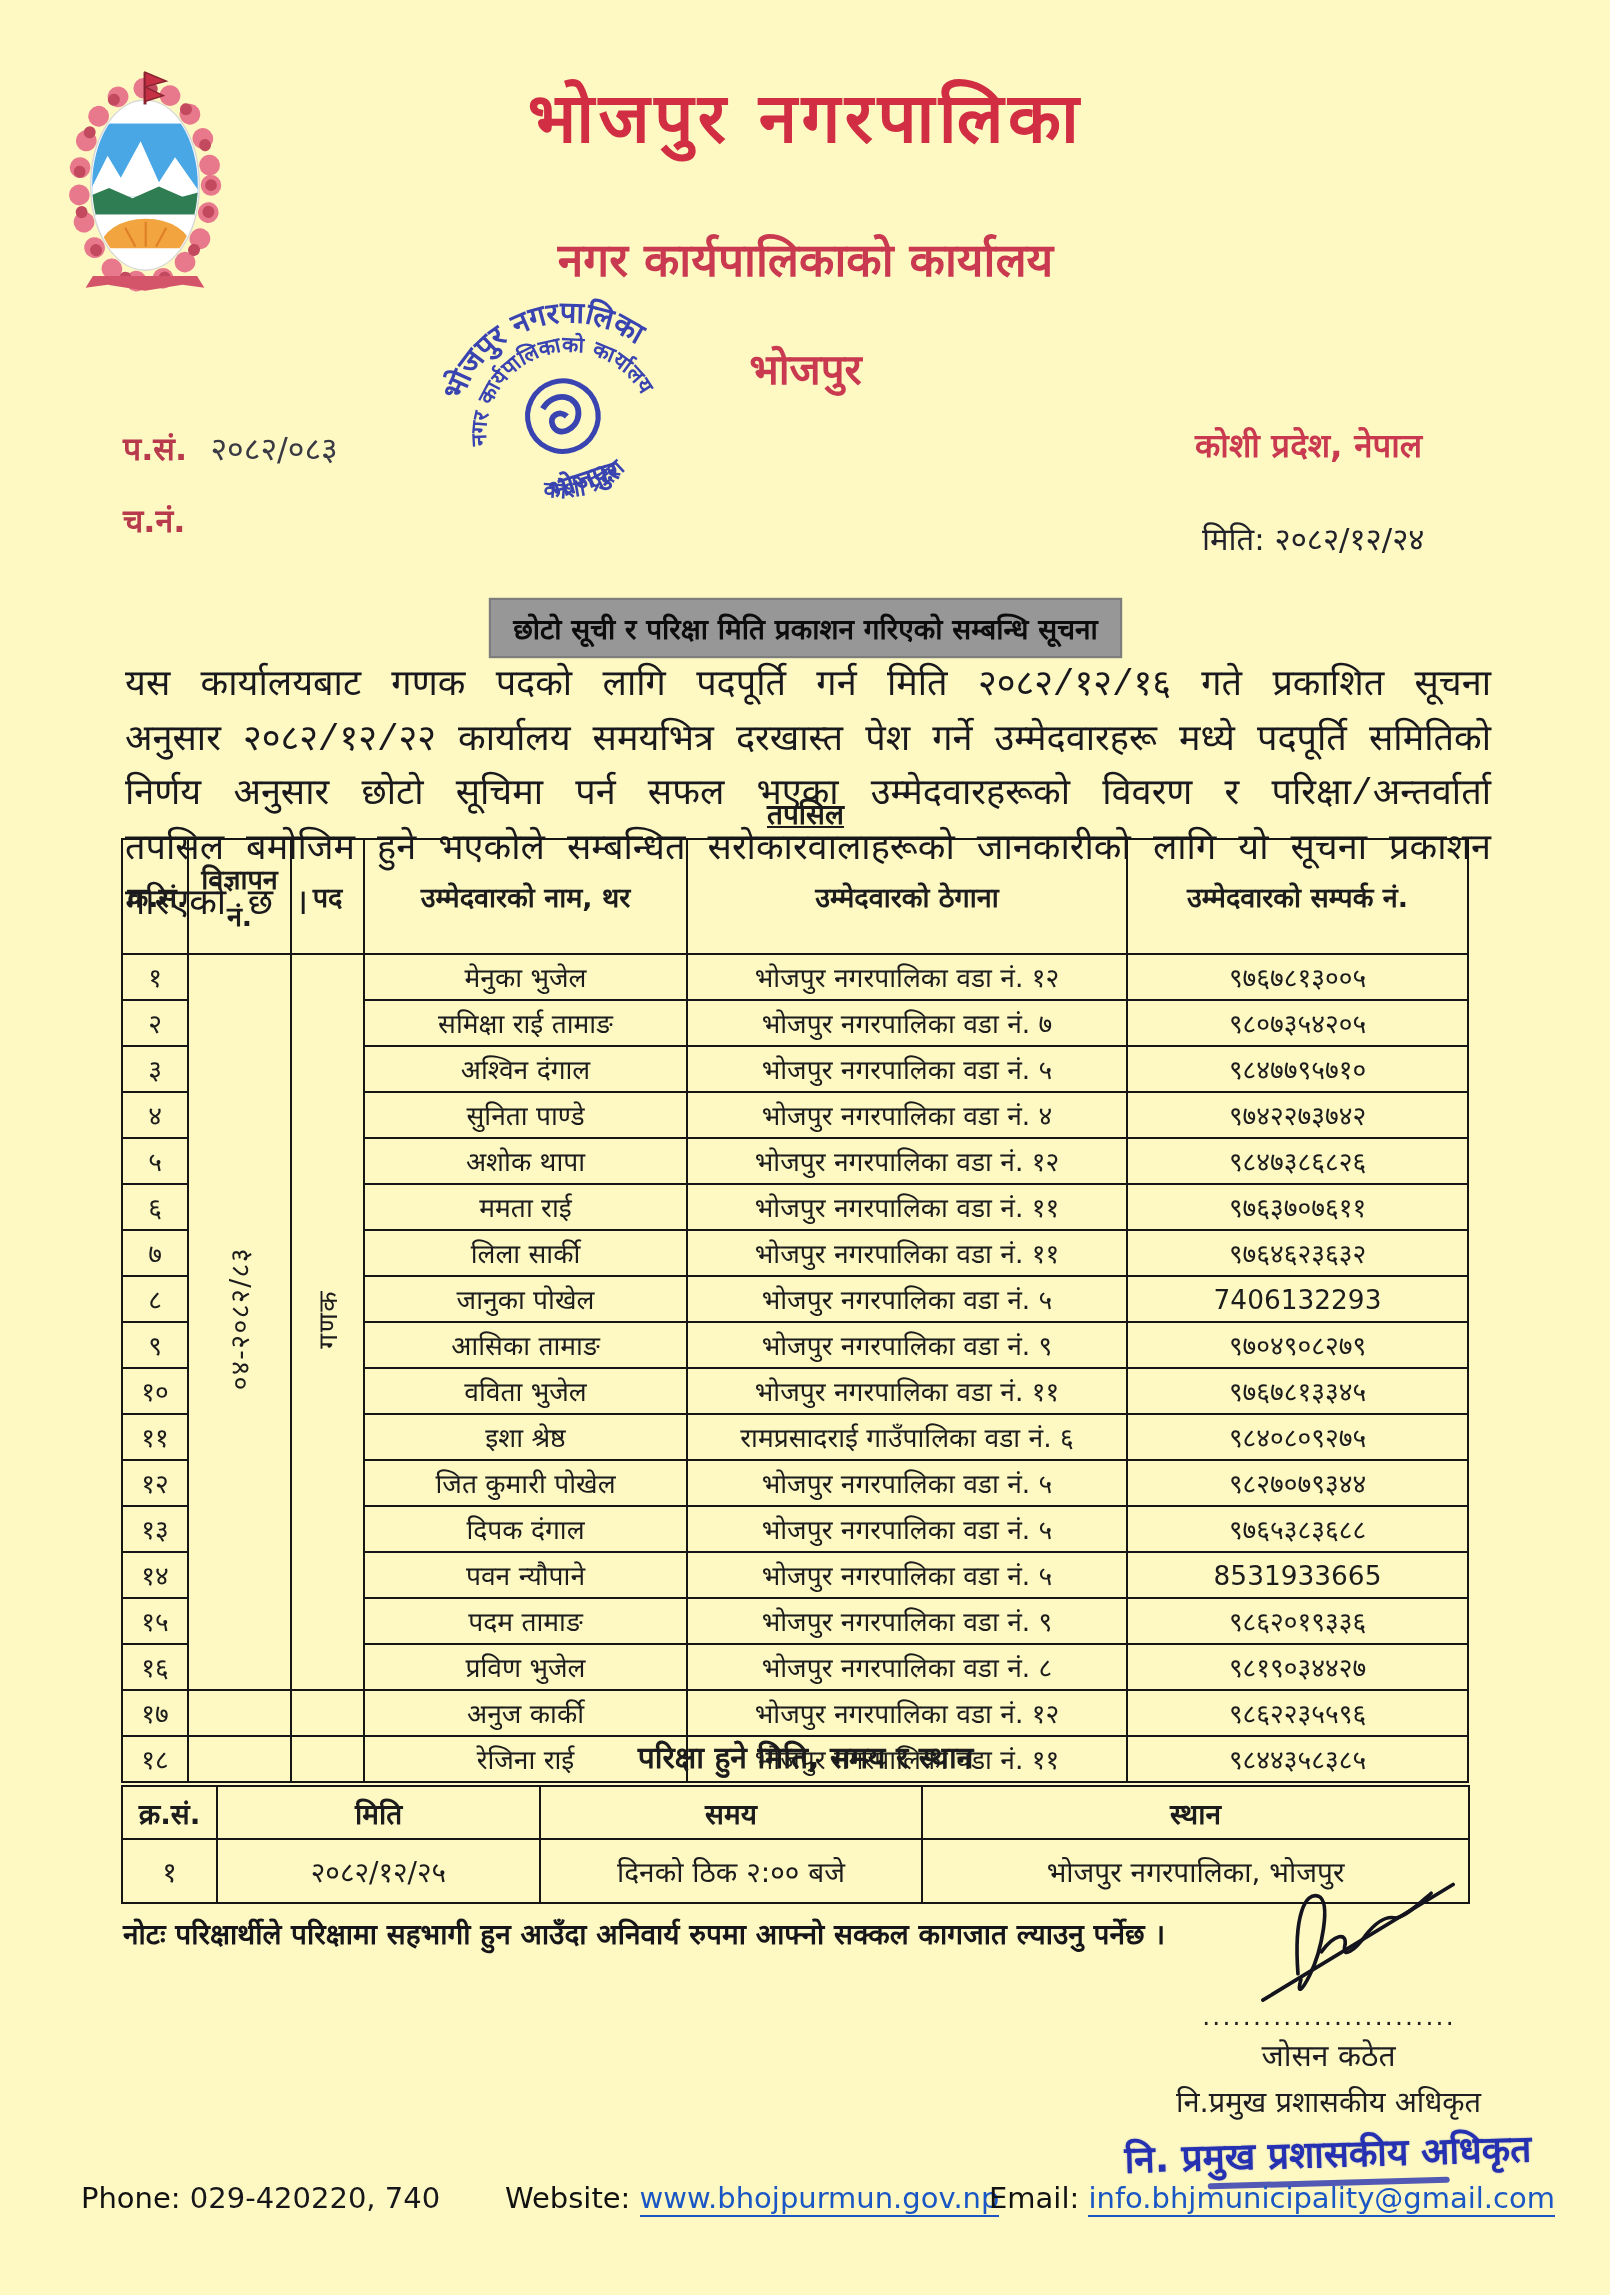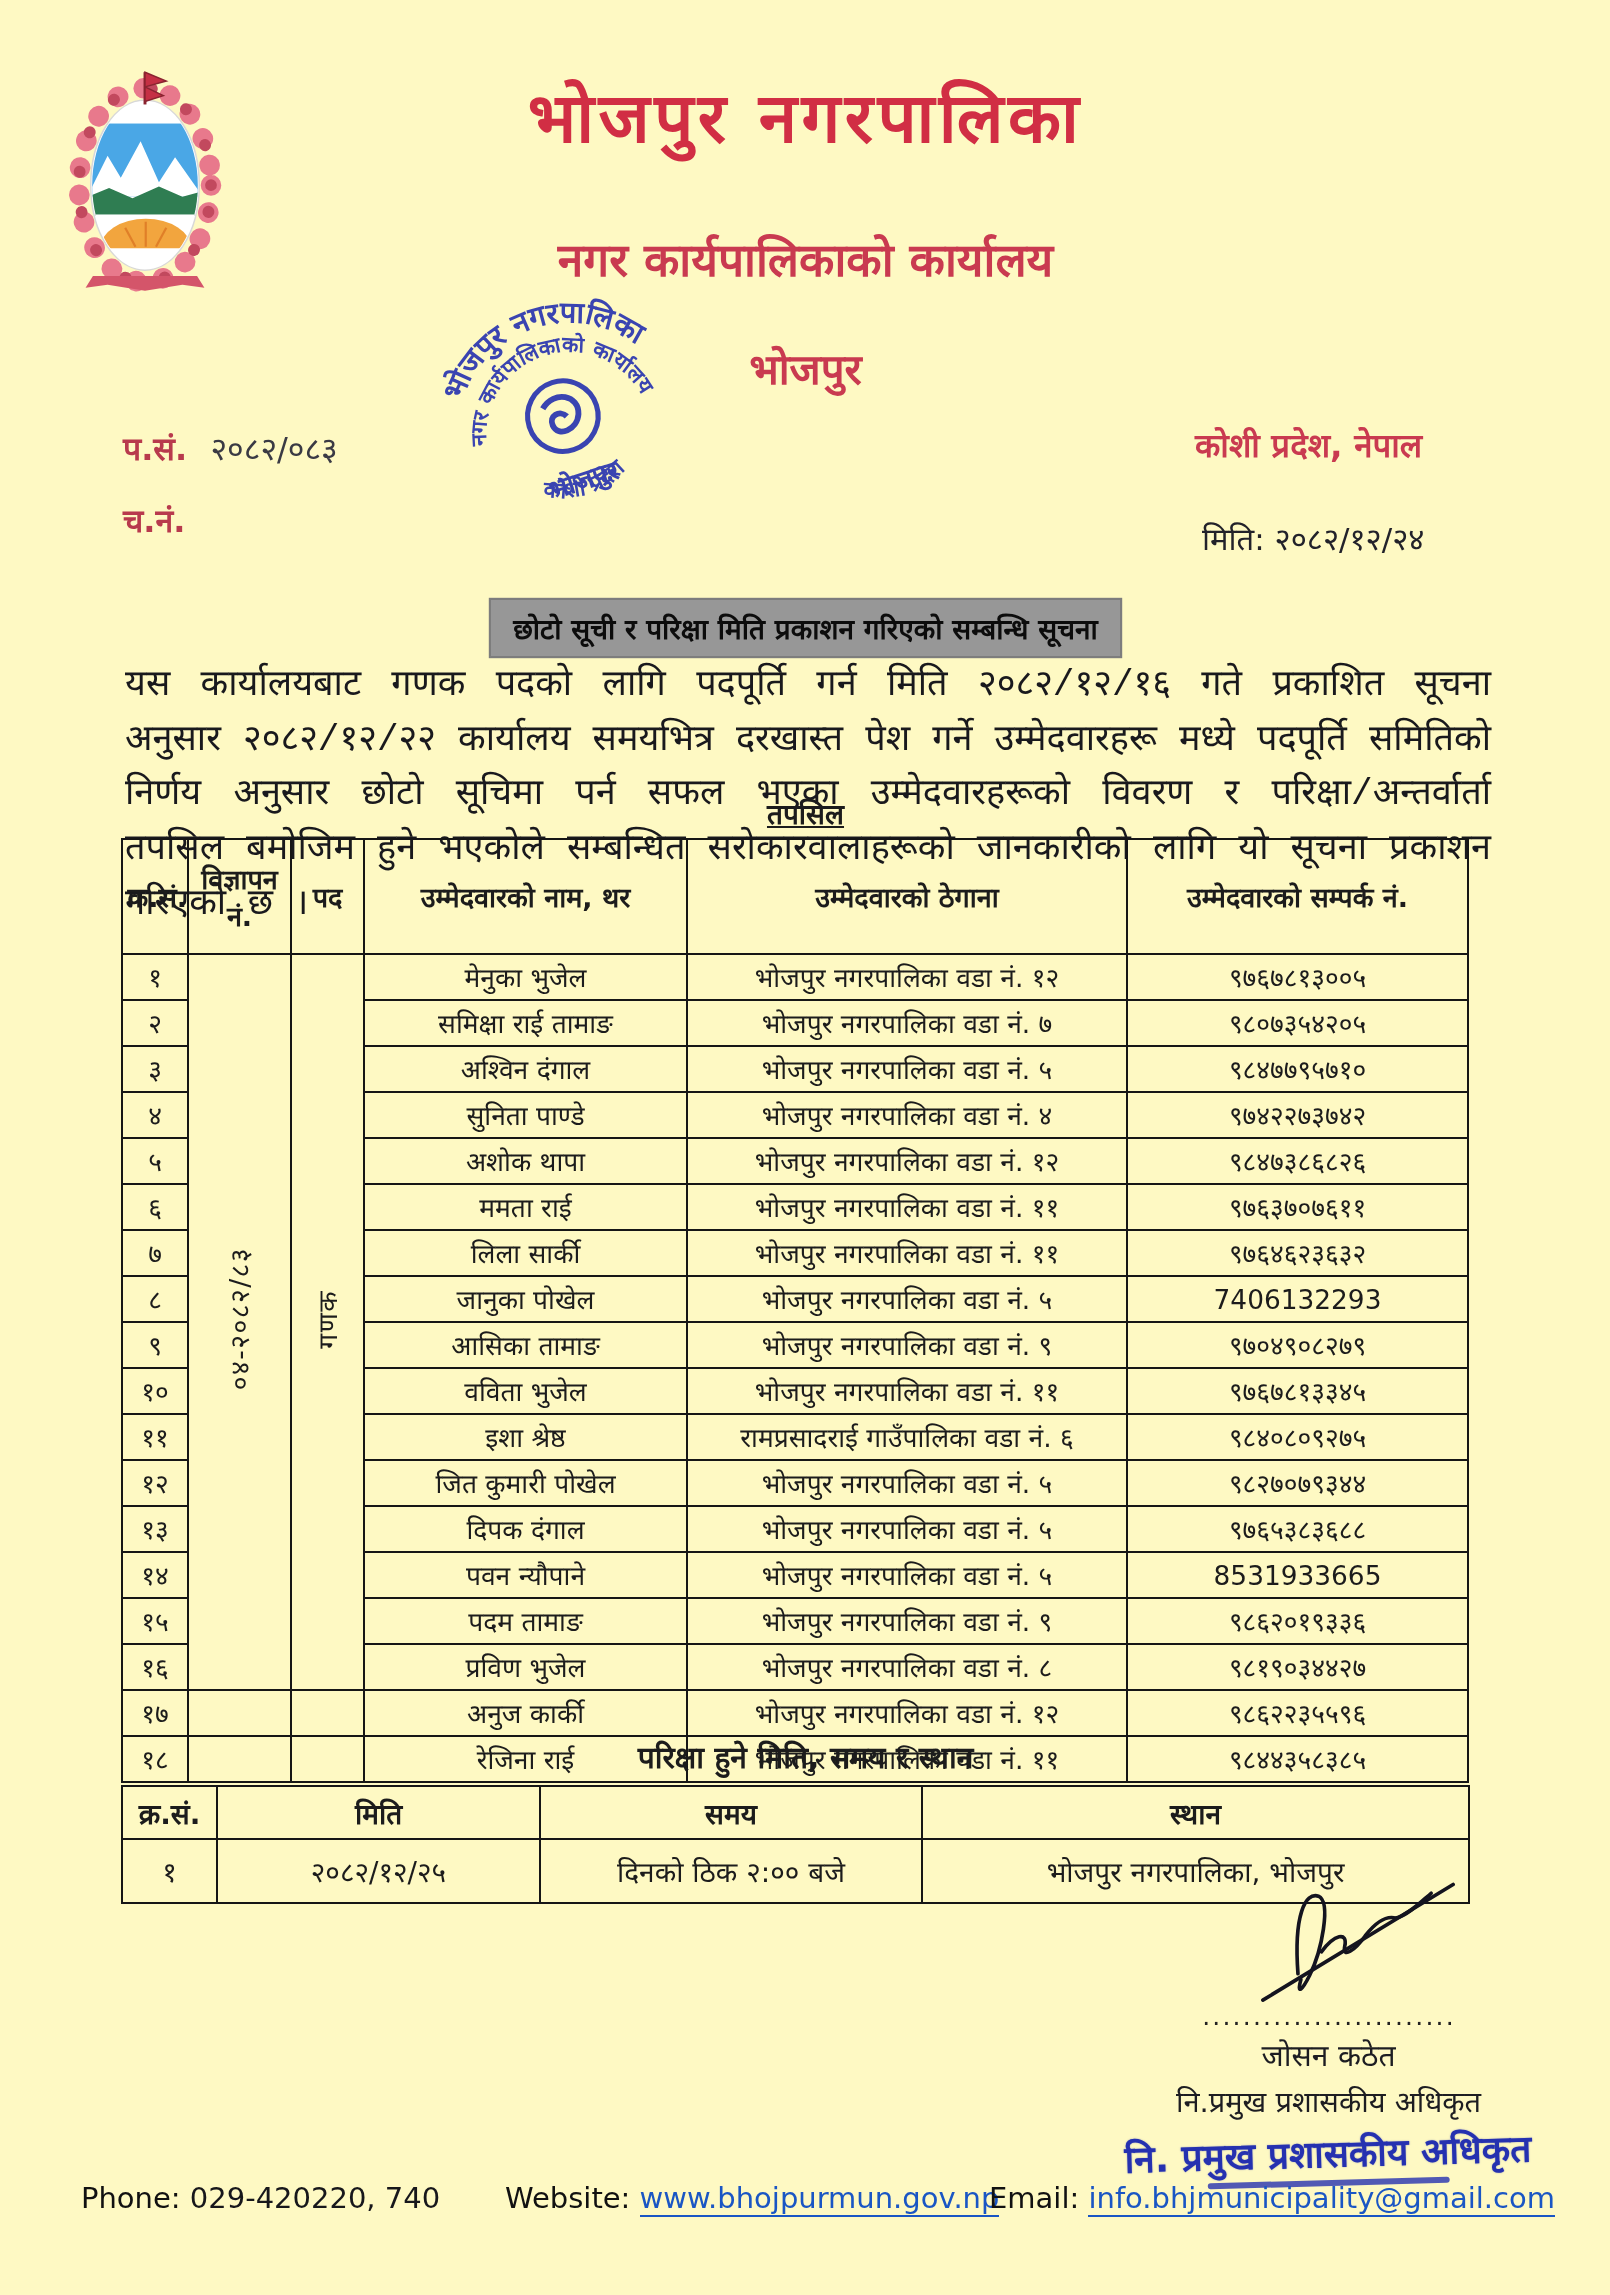--- a/index.html
+++ b/index.html
@@ -356,20 +356,21 @@
     <tbody>
       <tr>
         <td>१</td>
         <td>२०८२/१२/२५</td>
         <td>दिनको ठिक २:०० बजे</td>
         <td>भोजपुर नगरपालिका, भोजपुर</td>
       </tr>
     </tbody>
   </table>
 
+  <p class="note">नोटः परिक्षार्थीले परिक्षामा सहभागी हुन आउँदा अनिवार्य रुपमा आफ्नो सक्कल कागजात ल्याउनु पर्नेछ ।</p>
 
   <svg class="signature-svg" viewBox="0 0 370 205" aria-hidden="true">
     <g stroke="#14141f" stroke-width="5" fill="none" stroke-linecap="round">
       <path d="M118,150 C112,70 128,38 146,44 C164,52 150,120 134,152 C124,172 116,180 122,158"></path>
       <path d="M150,120 C168,96 186,92 182,112 C178,130 196,118 210,98 C224,80 238,70 252,74"></path>
       <path d="M70,186 L330,28"></path>
       <path d="M252,74 C268,70 286,52 300,40"></path>
     </g>
   </svg>
   <div class="dotted-line">.........................</div>

